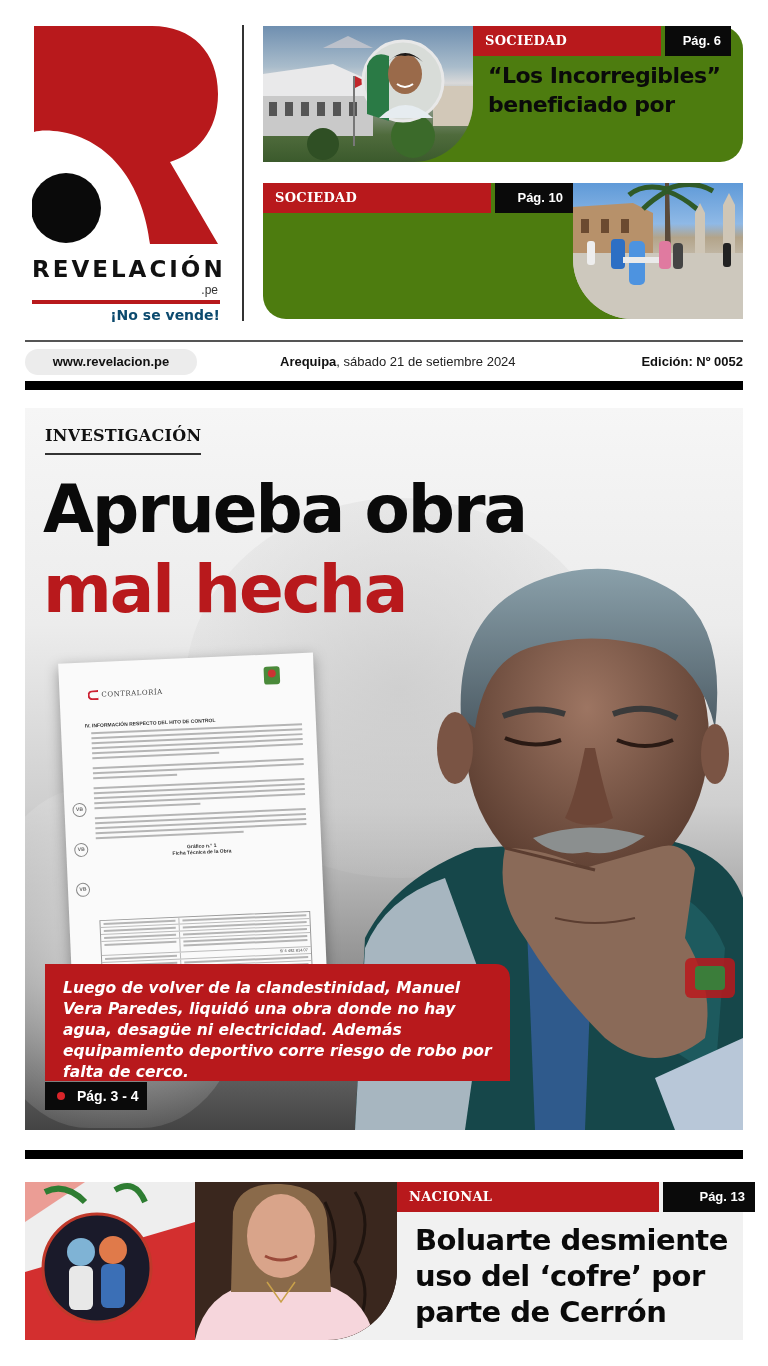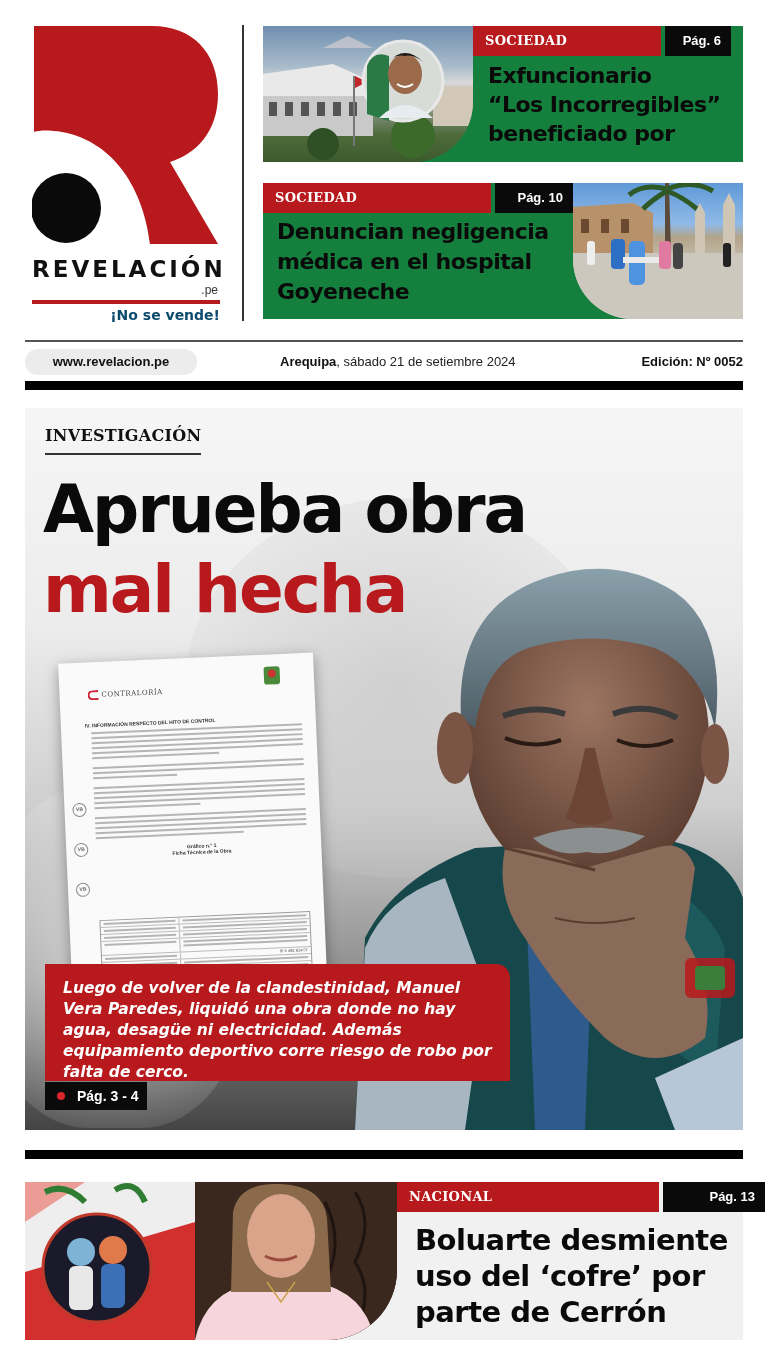--- a/index.html
+++ b/index.html
@@ -12,21 +12,21 @@
   .logo { left: 32px; top: 24px; width: 188px; height: 300px; }
   .logo svg { display: block; }
   .logo-word { position: absolute; left: 0; top: 232px; width: 188px; font-family: "DejaVu Sans", sans-serif; font-weight: 900; font-size: 23px; letter-spacing: 3px; color: #111; }
   .logo-dot { position: absolute; right: 2px; top: 259px; font-size: 12px; color: #333; text-align: center; }
   .logo-rule { position: absolute; left: 0; top: 276px; width: 188px; height: 4px; background: #b8191c; }
   .logo-slogan { position: absolute; right: 0; top: 283px; font-family: "DejaVu Sans", sans-serif; font-weight: bold; font-size: 14px; color: #0c4a6e; }
 
   .vrule { left: 242px; top: 25px; width: 2px; height: 296px; background: #333; }
 
   
-  .teaser { background: #15803d; }
+  .teaser { background: #4d7c0f; border-radius: 23px; }
   .teaser-photo { position: absolute; overflow: hidden; }
   .kicker { position: absolute; height: 30px; background: #b8191c; color: #fff; font-family: "DejaVu Serif", serif; font-weight: bold; font-size: 13px; line-height: 30px; padding-left: 12px; letter-spacing: 0.3px; }
   .pagebox { position: absolute; height: 30px; background: #0a0a0a; color: #fff; font-weight: bold; font-size: 13px; line-height: 30px; text-align: right; padding-right: 10px; }
   .headline { position: absolute; font-family: "DejaVu Sans", sans-serif; font-weight: bold; color: #0a0a0a; letter-spacing: -0.5px; }
 
   
   .hr-thin { left: 25px; top: 340px; width: 718px; height: 2px; background: #555; }
   .site-pill { left: 25px; top: 349px; width: 172px; height: 26px; border-radius: 13px; background: #ececec; font-weight: bold; font-size: 13px; line-height: 26px; text-align: center; color: #111; }
   .dateline { left: 280px; top: 349px; height: 26px; line-height: 26px; font-size: 13px; color: #222; }
   .dateline b { font-weight: bold; color: #111; }
@@ -111,34 +111,28 @@
       <path d="M104 40 Q110 24 126 30 L126 95 L104 88 Z" fill="#2a7a45"></path>
       <ellipse cx="142" cy="48" rx="17" ry="20" fill="#9a6a4a"></ellipse>
       <path d="M125 36 Q142 18 160 36 Q150 28 142 30 Q132 28 125 36 Z" fill="#1e1a18"></path>
       <path d="M116 92 Q142 66 170 92 Z" fill="#e6ecf0"></path>
       <path d="M134 58 Q142 64 150 58" stroke="#fff" stroke-width="2" fill="none"></path>
     </svg>
   </div>
   <div class="kicker" style="left:210px; top:0; width:188px;">SOCIEDAD</div>
   <div class="pagebox" style="left:402px; top:0; width:66px;">Pág. 6</div>
   <div class="headline" style="left:225px; top:35px; font-size:22px; line-height:29px;">
-    <div>Exfuncionario</div>
     <div>“Los Incorregibles”</div>
     <div>beneficiado por</div>
   </div>
 </div>
 
 <div class="abs teaser" style="left:263px; top:183px; width:480px; height:136px;">
   <div class="kicker" style="left:0; top:0; width:228px;">SOCIEDAD</div>
   <div class="pagebox" style="left:232px; top:0; width:78px;">Pág. 10</div>
-  <div class="headline" style="left:14px; top:34px; font-size:22px; line-height:30px;">
-    <div>Denuncian negligencia</div>
-    <div>médica en el hospital</div>
-    <div>Goyeneche</div>
-  </div>
   <div class="teaser-photo" style="left:310px; top:0; width:170px; height:136px; border-radius:0 0 0 60px; background:linear-gradient(180deg,#5f9ad8 0%,#8fb9e6 30%,#b3a48a 40%,#c9c2b4 60%,#d6d2c8 100%);">
     <svg width="170" height="136" viewBox="0 0 170 136">
       <path d="M0 24 L60 20 L80 30 L80 70 L0 70 Z" fill="#b7916a"></path>
       <g fill="#6b4a30">
           <rect x="8" y="36" width="8" height="14"></rect>
           <rect x="28" y="36" width="8" height="14"></rect>
           <rect x="48" y="36" width="8" height="14"></rect>
         </g>
       <path d="M92 0 L96 0 L98 70 L92 70 Z" fill="#5a4a3a"></path>
       <path d="M94 6 Q70 0 56 12 M94 6 Q120 -4 140 8 M94 8 Q110 14 124 26 M94 8 Q80 16 70 26" stroke="#2f5a28" stroke-width="5" fill="none"></path>
@@ -333,19 +327,19 @@
         <rect x="76" y="82" width="24" height="44" rx="6" fill="#3b6fb6"></rect>
 
       <path d="M170 158 Q180 110 230 100 L290 100 Q340 110 350 158 Z" fill="#f6d6dc"></path>
       <path d="M208 30 Q214 0 256 2 Q298 4 302 36 L306 110 L206 110 Z" fill="#8a6a4a"></path>
       <ellipse cx="256" cy="54" rx="34" ry="42" fill="#d9a48a"></ellipse>
       <path d="M240 74 Q256 82 272 74" stroke="#9a4a3a" stroke-width="3" fill="none"></path>
       <path d="M242 100 L256 120 L270 100" stroke="#c9a14a" stroke-width="1.5" fill="none"></path>
     </svg>
   </div>
   <div class="kicker" style="left:372px; top:0; width:262px;">NACIONAL</div>
-  <div class="pagebox" style="left:638px; top:0; width:102px;">Pág. 13</div>
+  <div class="pagebox" style="left:638px; top:0; width:92px;">Pág. 13</div>
   <div class="headline" style="left:390px; top:40px; font-size:29px; line-height:36px;">
     <div>Boluarte desmiente</div>
     <div>uso del ‘cofre’ por</div>
     <div>parte de Cerrón</div>
   </div>
 </div>
 
 </body></html>

